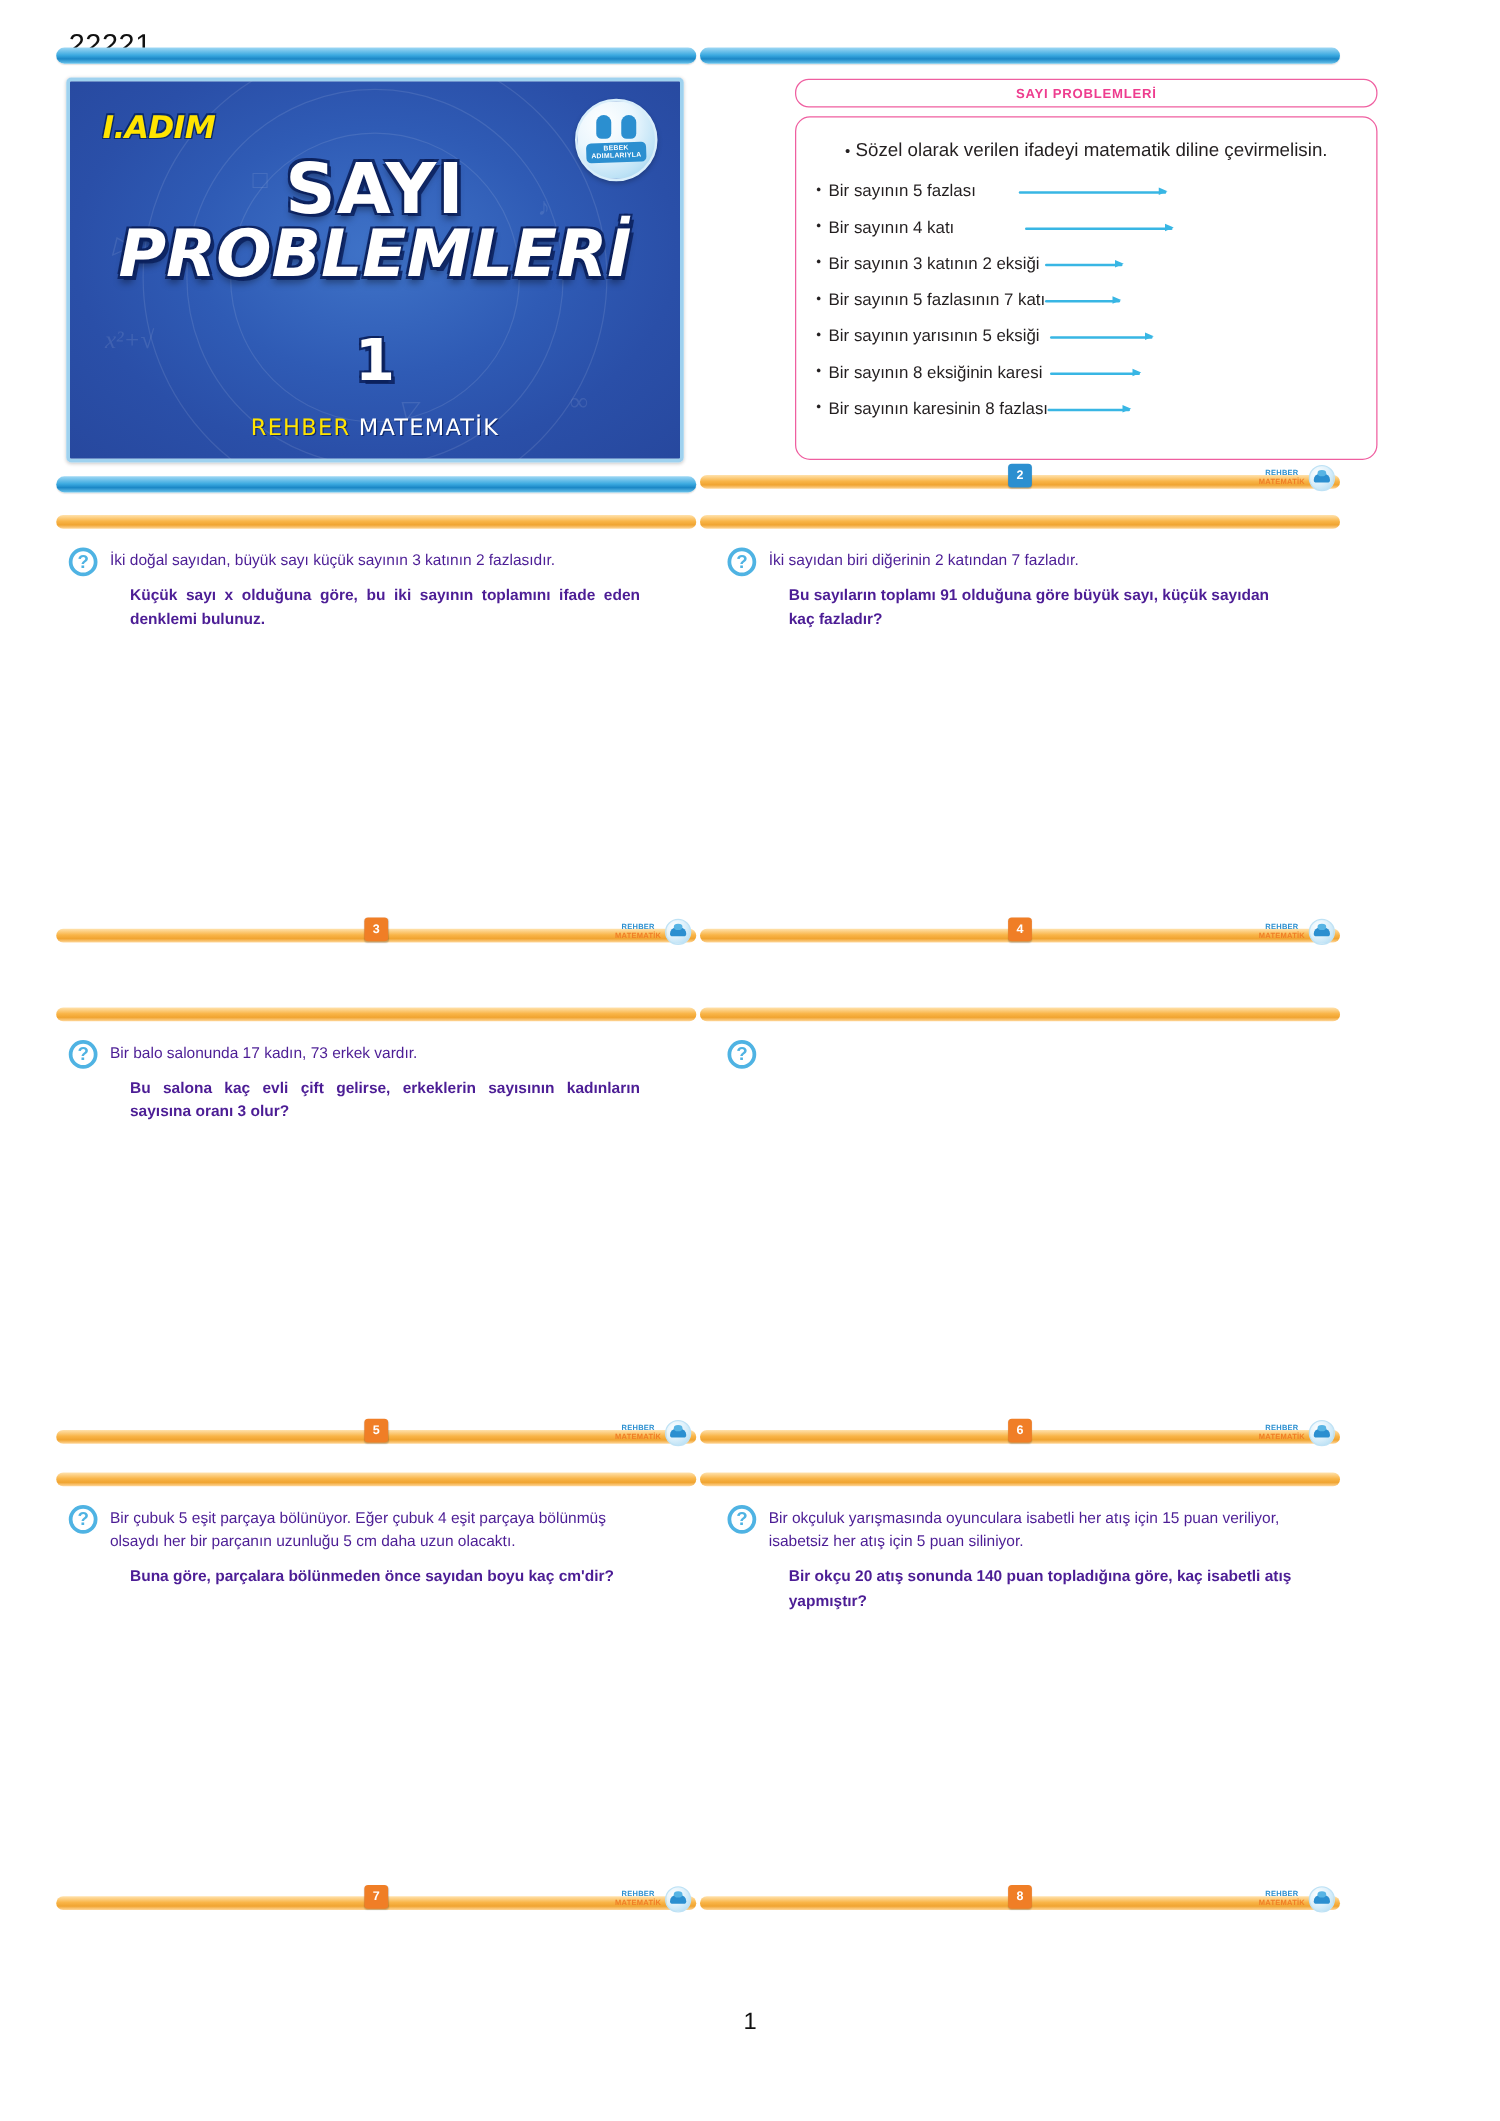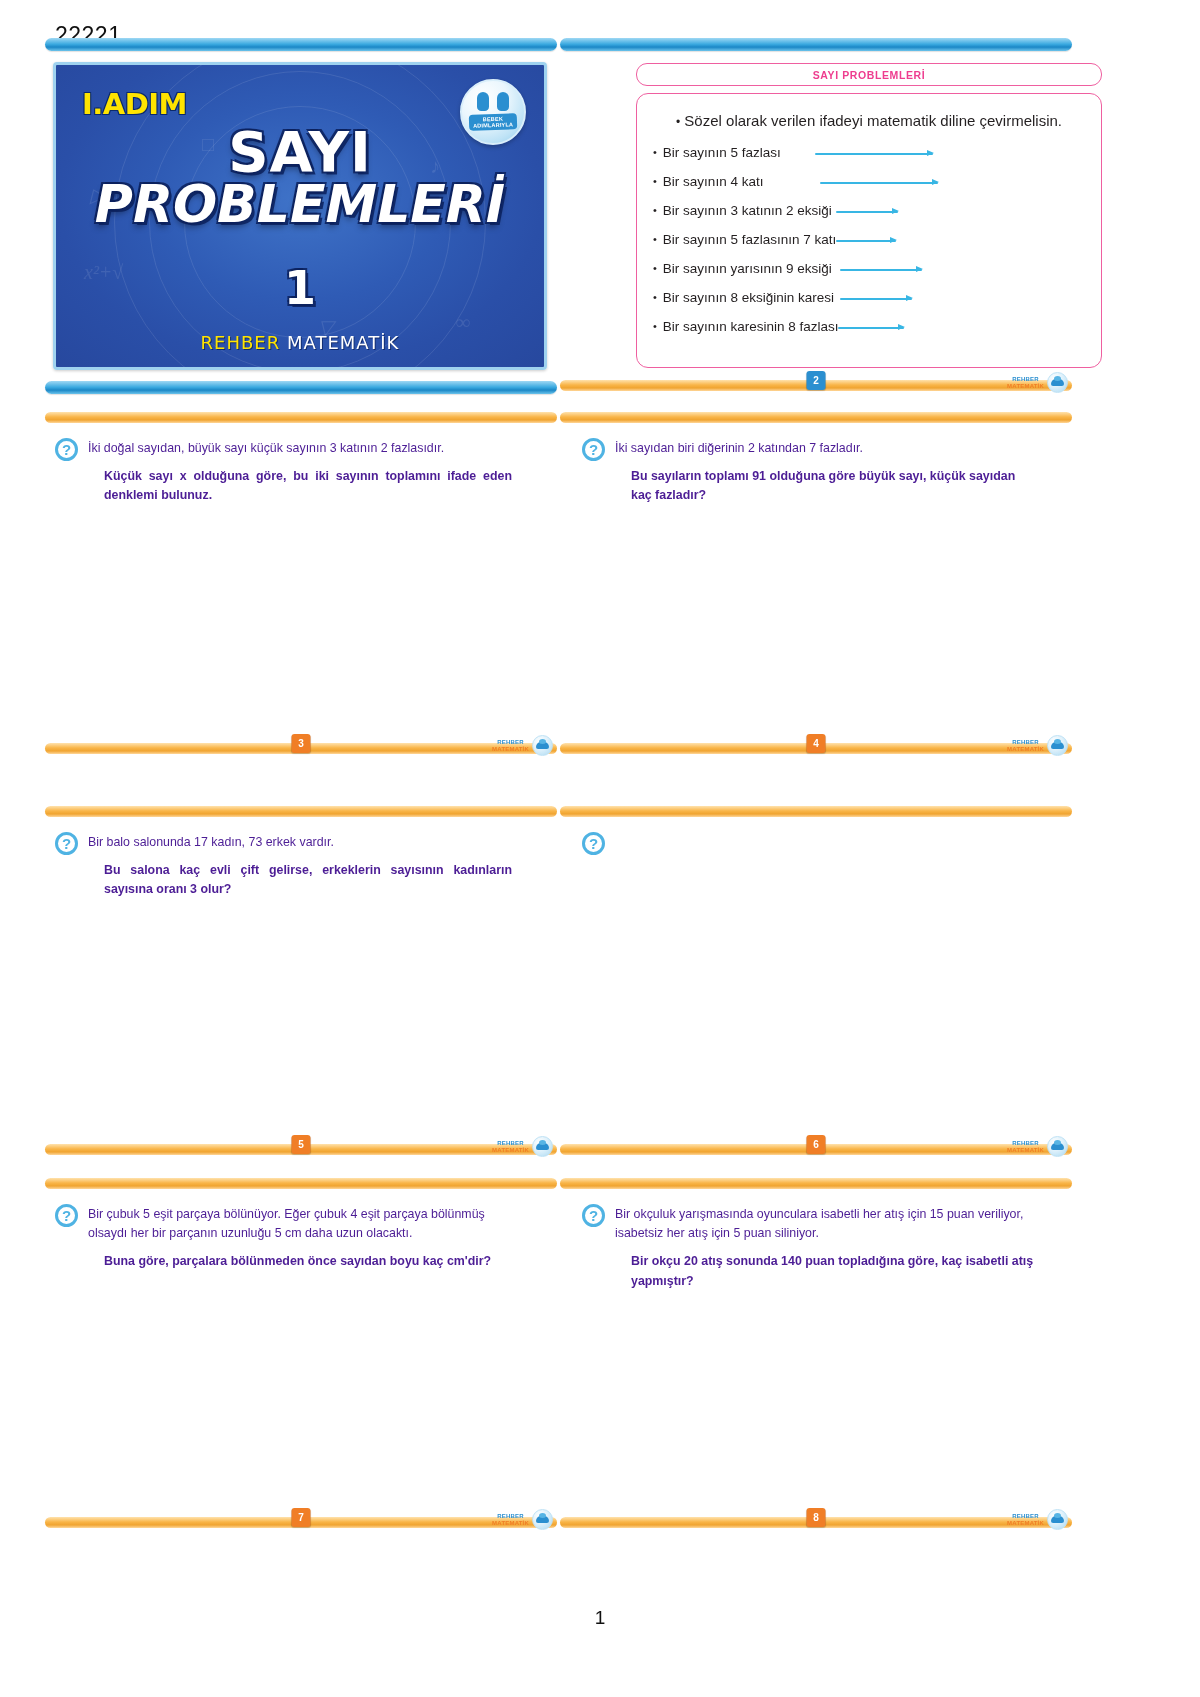--- a/index.html
+++ b/index.html
@@ -80,21 +80,21 @@
   .cover .rings div{
     position:absolute;border:1px solid rgba(255,255,255,.10);border-radius:50%;
     left:50%;top:50%;transform:translate(-50%,-50%);
   }
   .cover .ghost{
     position:absolute;color:rgba(255,255,255,.10);font-size:20px;
     font-family:"Liberation Serif", serif;font-style:italic;
   }
   .cover .adim{
     position:absolute;left:26px;top:22px;
-    color:#ffe400;font-size:29px;font-weight:bold;
+    color:#ffe400;font-size:25px;font-weight:bold;font-style:italic;
     letter-spacing:-.5px;
     text-shadow:1px 1px 0 #0b2a6b,-1px 1px 0 #0b2a6b,1px -1px 0 #0b2a6b,-1px -1px 0 #0b2a6b;
     font-family:"DejaVu Sans", sans-serif;
   }
   .cover .badge{
     position:absolute;right:18px;top:14px;width:62px;height:62px;border-radius:50%;
     background:radial-gradient(circle at 34% 28%,#ffffff 0%,#eaf6fd 40%,#bfe3f6 72%,#8ec9e9 100%);
     border:2px solid #d9eefa;
     box-shadow:0 2px 4px rgba(0,0,0,.25);
   }
@@ -278,21 +278,21 @@
           <span class="bullet">•</span>
           <span>Bir sayının  5  fazlasının  7  katı</span>
           <span class="arrow" style="width:60px;margin-left:0px">
               <span class="ln"></span>
               <span class="hd"></span>
             </span>
         </div>
 
         <div class="trow">
           <span class="bullet">•</span>
-          <span>Bir sayının yarısının  9  eksiği</span>
+          <span>Bir sayının yarısının  5  eksiği</span>
           <span class="arrow" style="width:82px;margin-left:8px">
               <span class="ln"></span>
               <span class="hd"></span>
             </span>
         </div>
 
         <div class="trow">
           <span class="bullet">•</span>
           <span>Bir sayının  8  eksiğinin karesi</span>
           <span class="arrow" style="width:72px;margin-left:6px">

